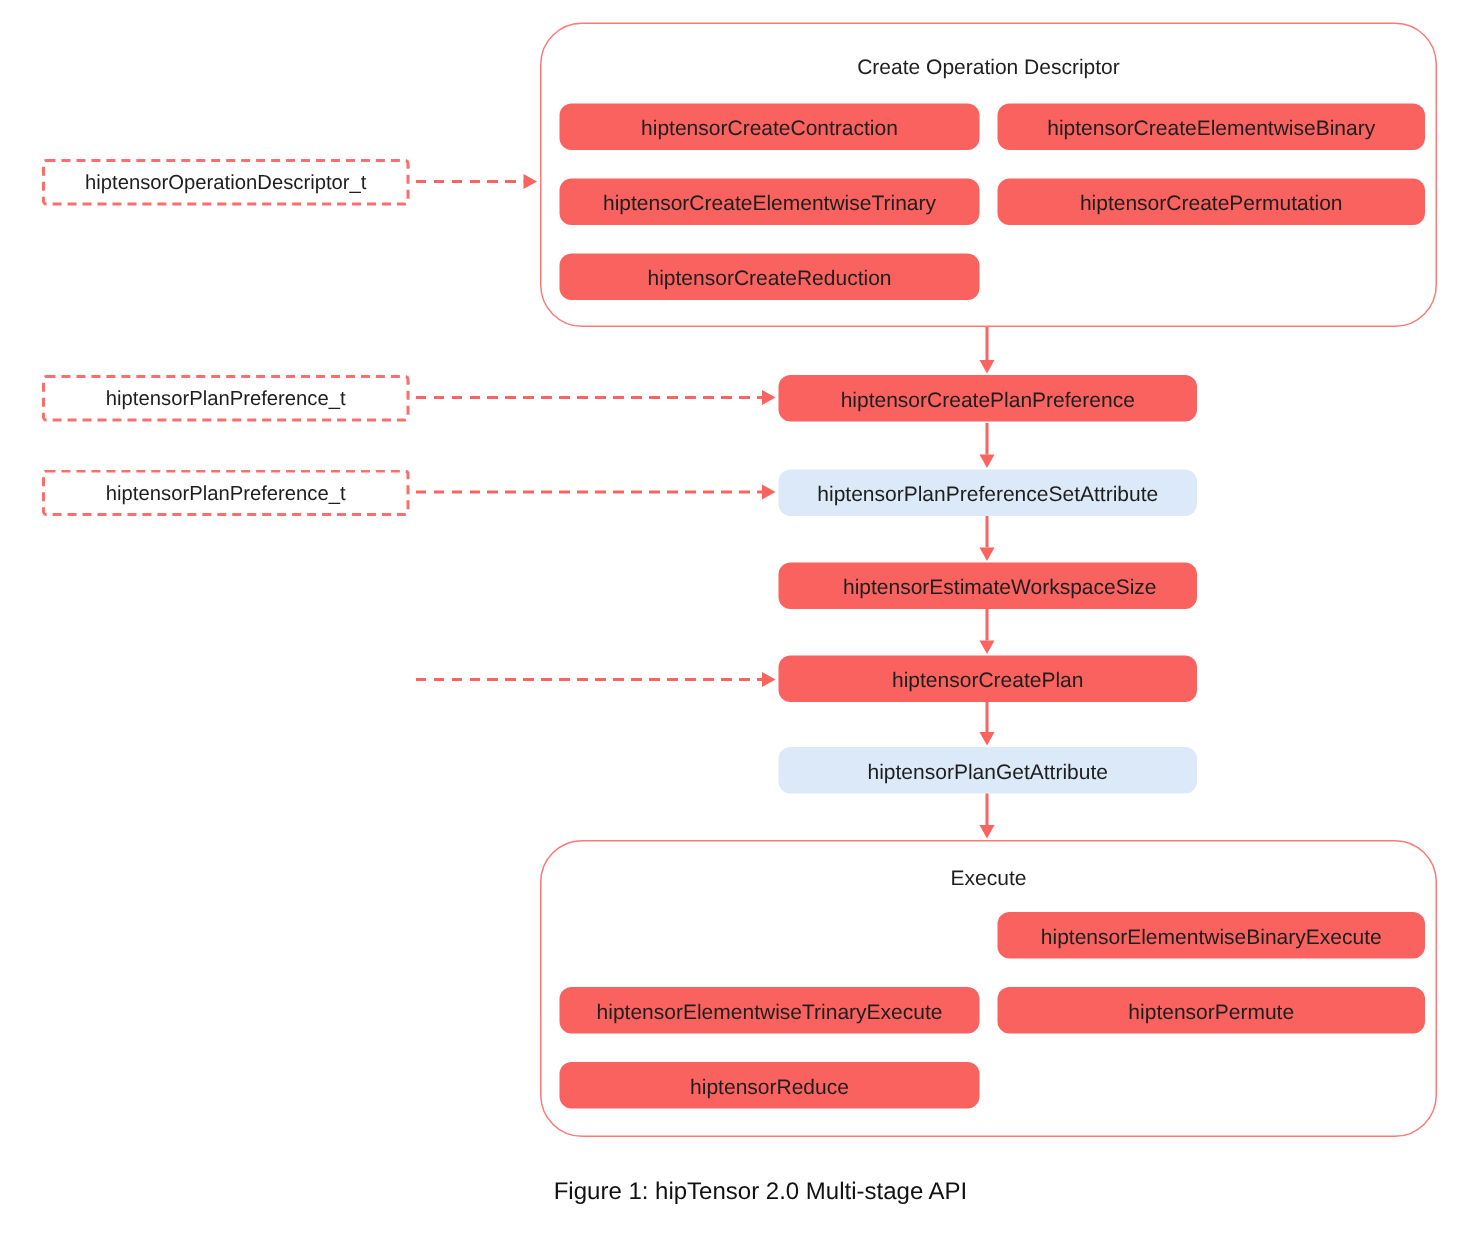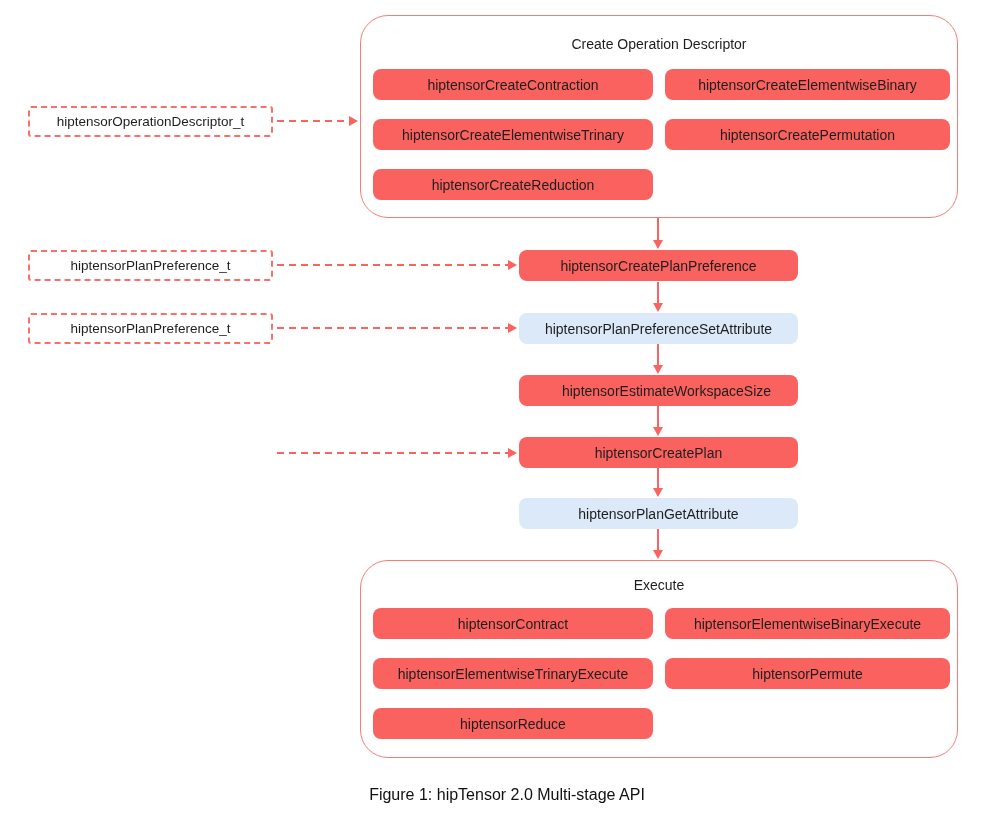--- a/index.html
+++ b/index.html
@@ -86,21 +86,20 @@
     <div class="vline"></div>
     <div class="vhead"></div>
   </div>
   <div class="varrow" style="left:652px;top:529px;height:30px;">
     <div class="vline"></div>
     <div class="vhead"></div>
   </div>
 
   <div class="group" style="left:360px;top:560px;width:598px;height:198px;">
     <div class="group-title" style="top:16px;">Execute</div>
-    <div class="node red" style="left:12px;top:47px;width:280px;">hiptensorContract</div>
     <div class="node red" style="left:304px;top:47px;width:285px;">hiptensorElementwiseBinaryExecute</div>
     <div class="node red" style="left:12px;top:97px;width:280px;">hiptensorElementwiseTrinaryExecute</div>
     <div class="node red" style="left:304px;top:97px;width:285px;">hiptensorPermute</div>
     <div class="node red" style="left:12px;top:147px;width:280px;">hiptensorReduce</div>
   </div>
 
   <div class="caption">Figure 1: hipTensor 2.0 Multi-stage API</div>
 
 </div>
 

